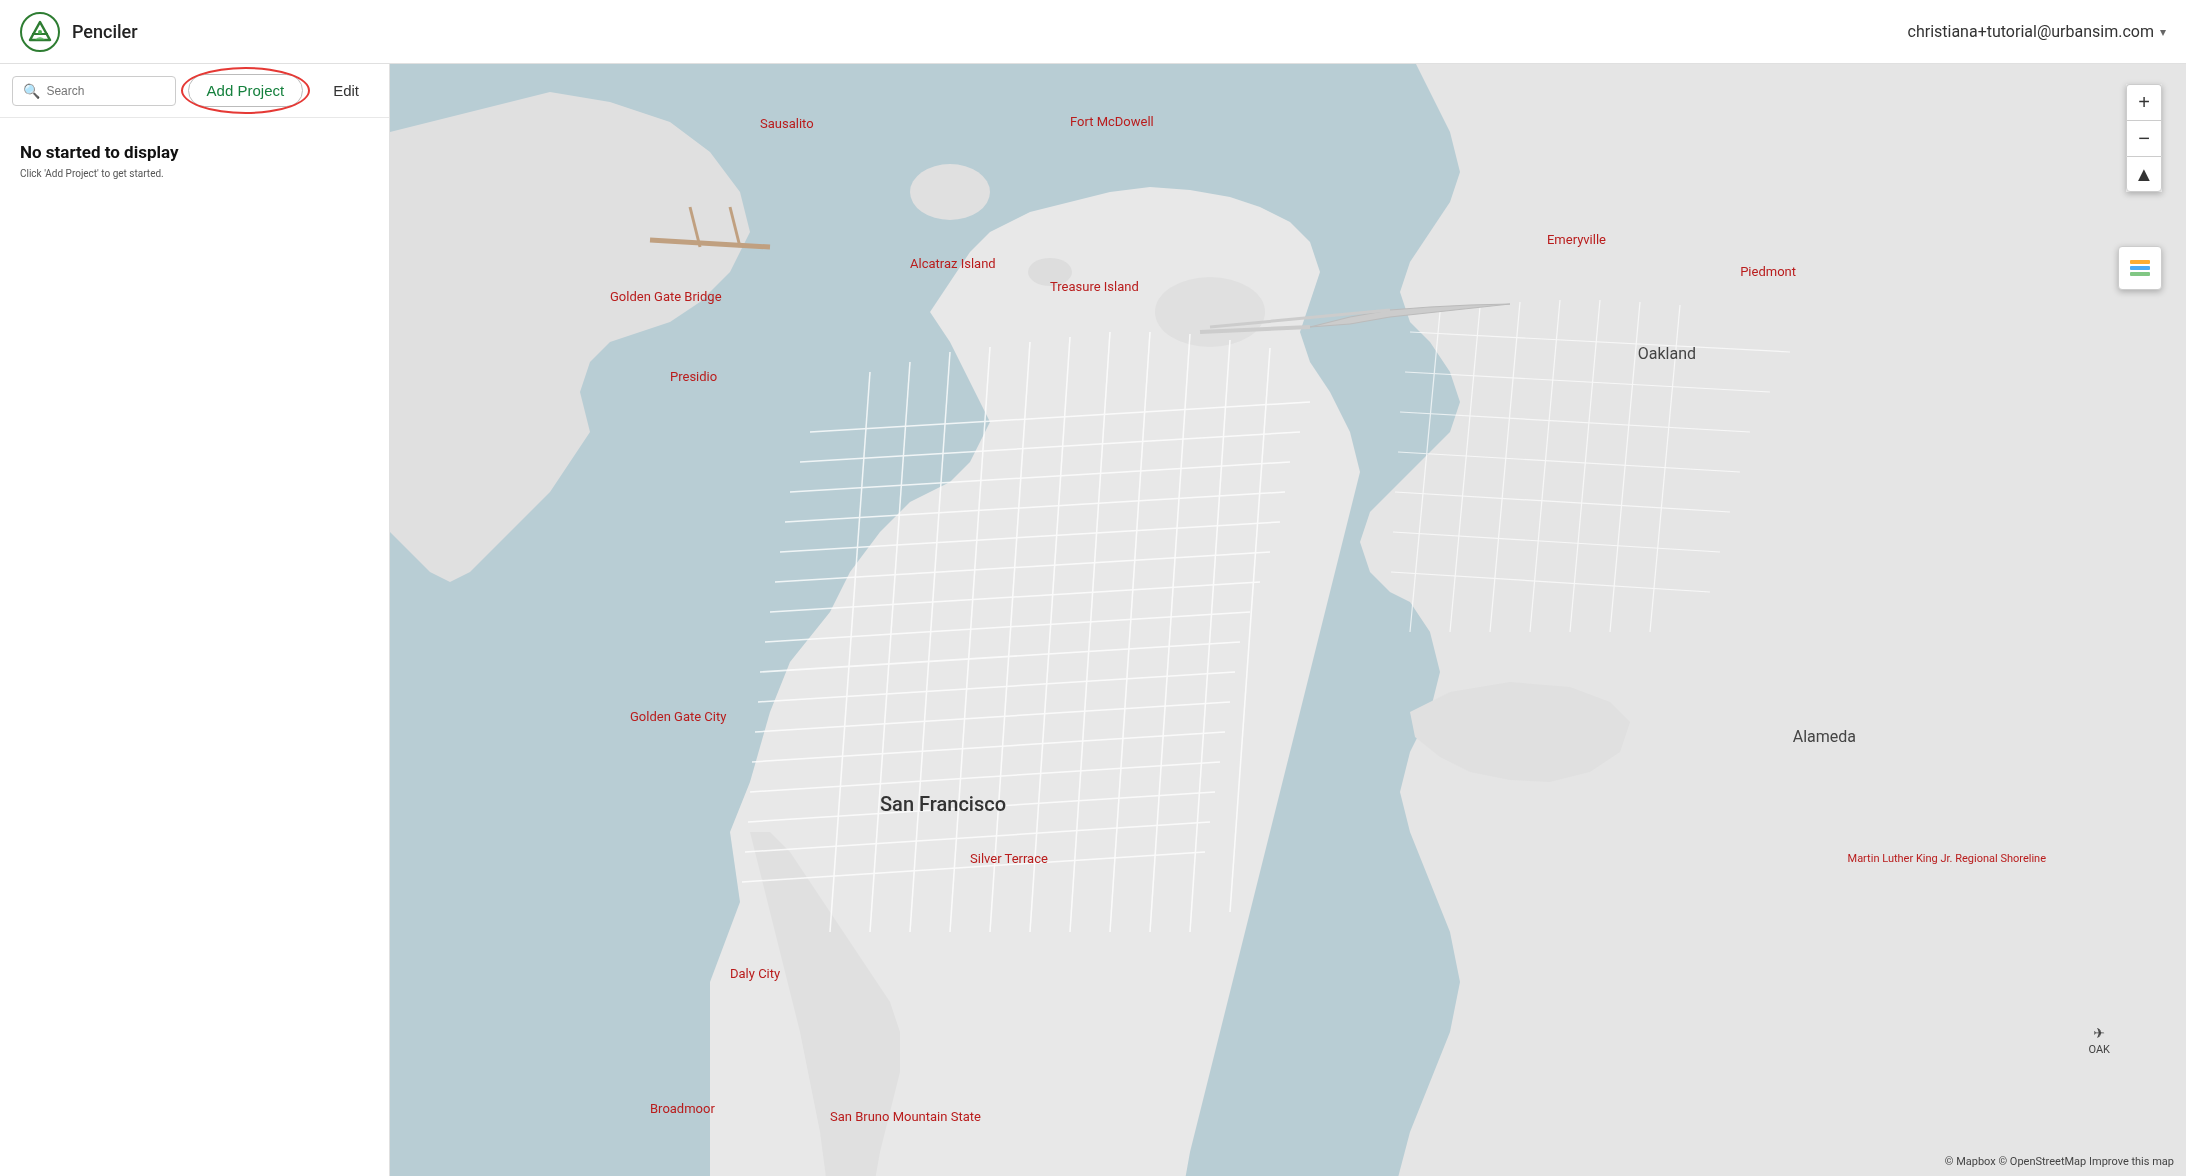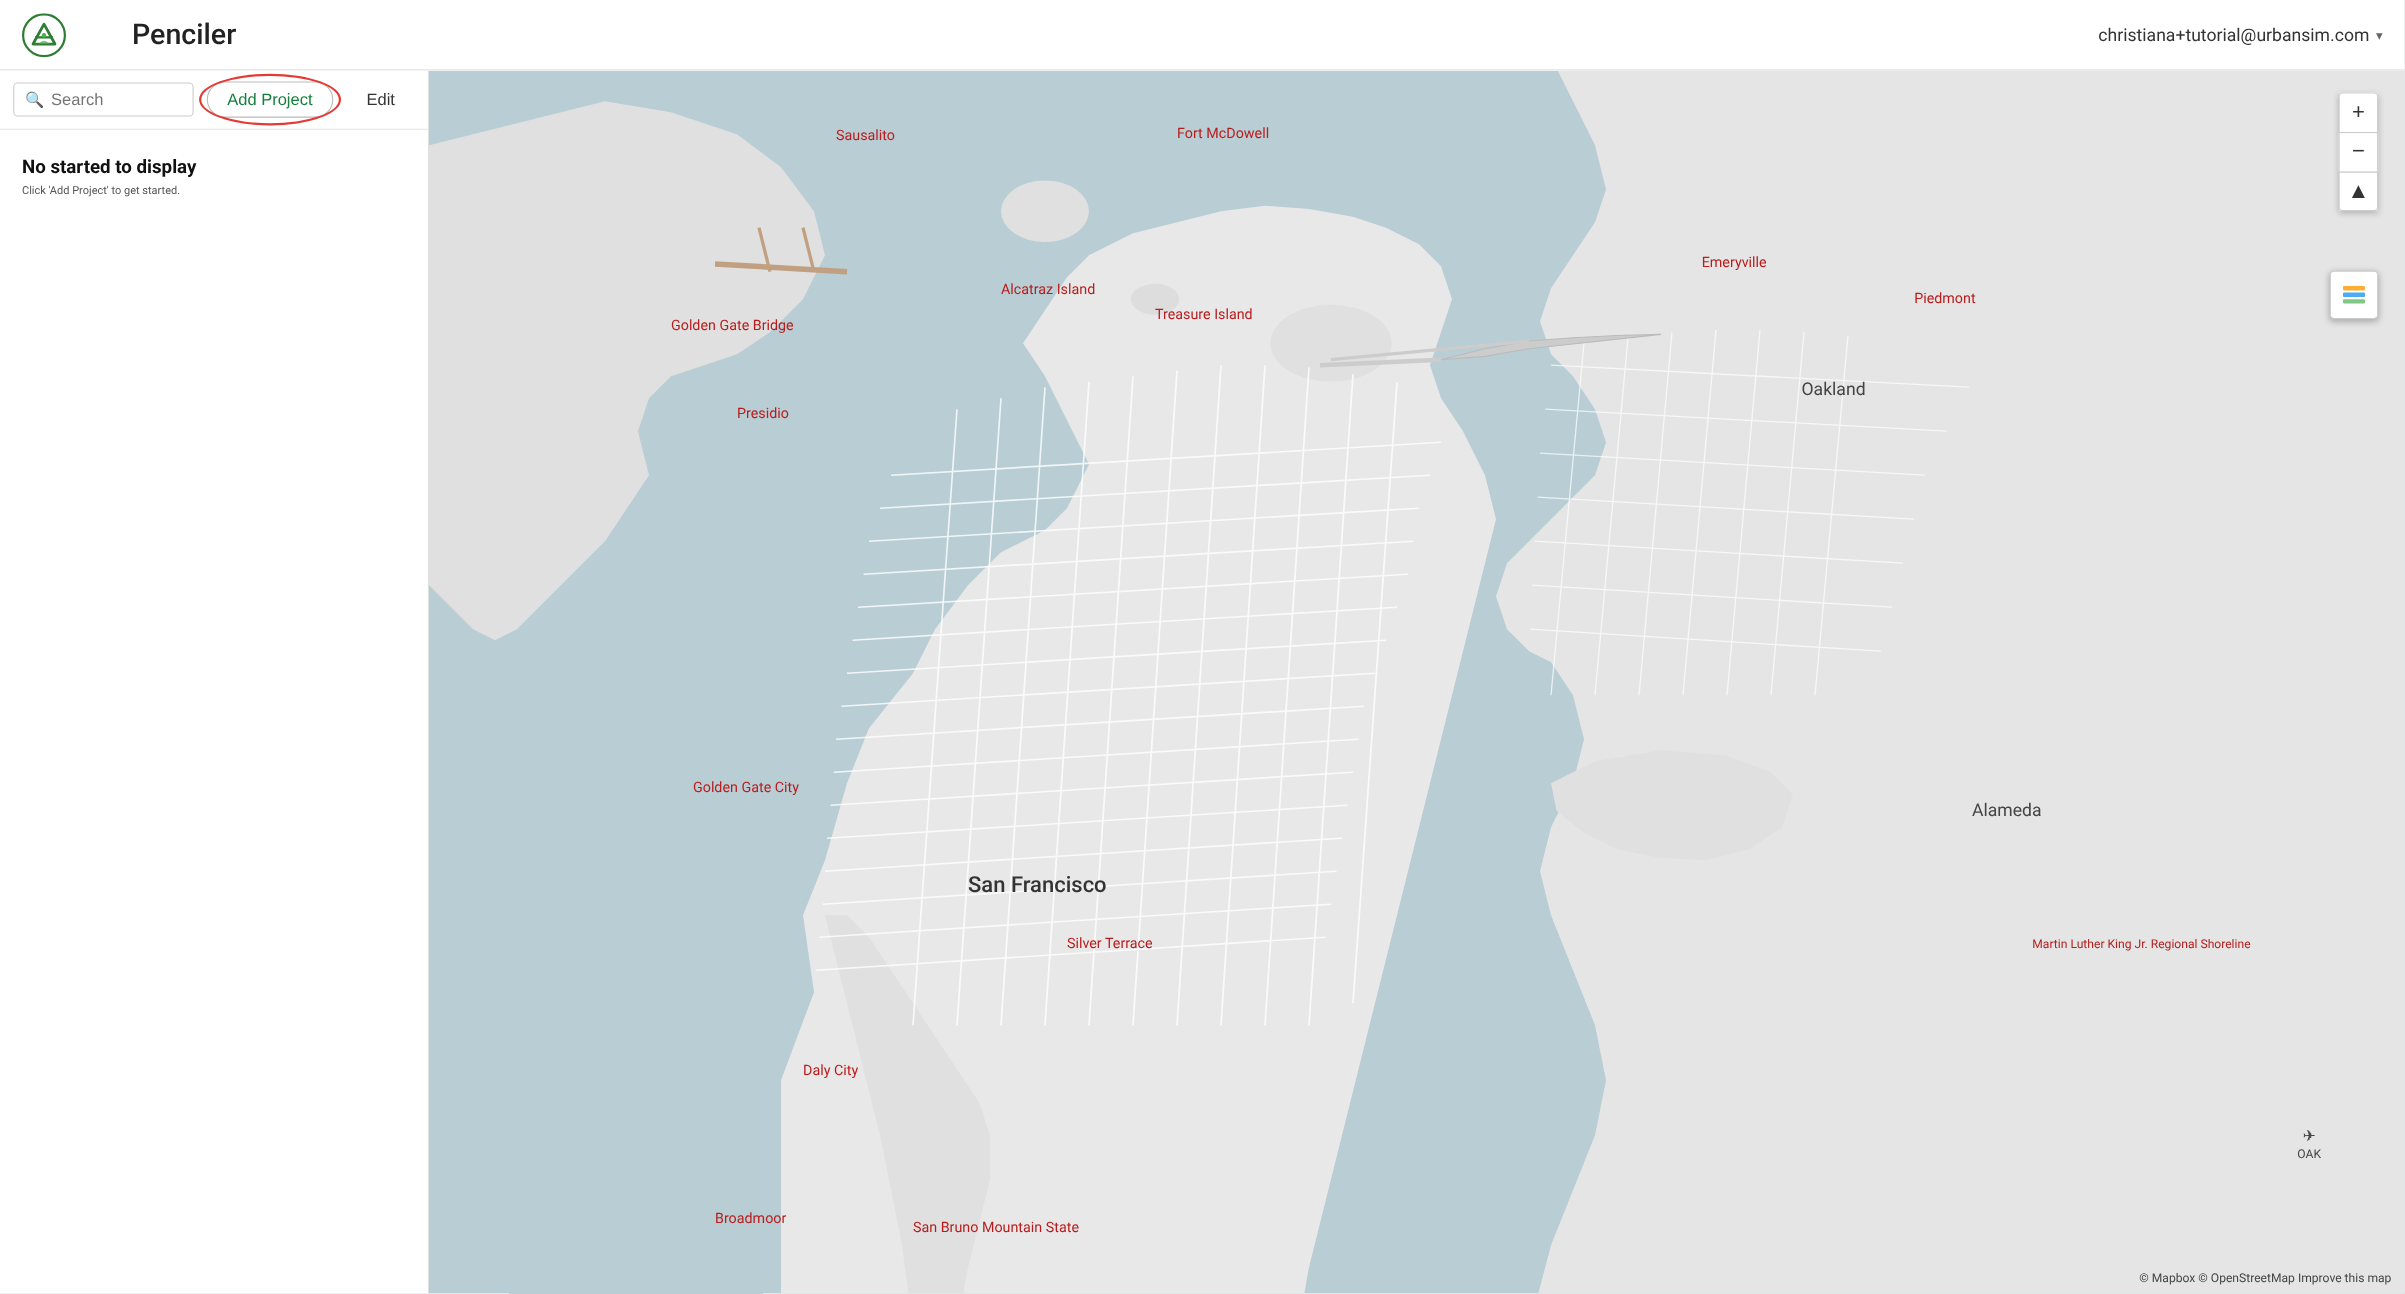--- a/index.html
+++ b/index.html
@@ -6,21 +6,21 @@
     body { font-family: -apple-system, BlinkMacSystemFont, 'Segoe UI', Roboto, sans-serif; width: 2186px; height: 1176px; overflow: hidden; display: flex; flex-direction: column; }
 
     
     .header {
       display: flex; align-items: center; justify-content: space-between;
       height: 64px; background: #fff; border-bottom: 1px solid #e0e0e0;
       padding: 0 20px; flex-shrink: 0; z-index: 100;
     }
     .header-left { display: flex; align-items: center; gap: 12px; }
     .logo { width: 40px; height: 40px; }
-    .app-name { font-size: 26px; font-weight: 500; color: #222; margin-left: 48px; }
+    .app-name { font-size: 18px; font-weight: 500; color: #222; }
     .user-menu { display: flex; align-items: center; gap: 6px; font-size: 16px; color: #333; cursor: pointer; }
     .user-menu .chevron { font-size: 12px; color: #666; }
 
     
     .main { display: flex; flex: 1; overflow: hidden; }
 
     
     .sidebar {
       width: 390px; flex-shrink: 0; background: #fff;
       border-right: 1px solid #e0e0e0; display: flex; flex-direction: column;
@@ -32,21 +32,21 @@
       display: flex; align-items: center; gap: 0;
       padding: 10px 12px; border-bottom: 1px solid #e8e8e8; flex-shrink: 0;
     }
     .search-container {
       display: flex; align-items: center; gap: 6px;
       border: 1px solid #ccc; border-radius: 4px;
       padding: 6px 10px; flex: 1; background: #fff;
     }
     .search-icon { color: #999; font-size: 14px; }
     .search-input {
-      border: none; outline: none; font-size: 15px; color: #888;
+      border: none; outline: none; font-size: 12px; color: #888;
       background: transparent; width: 100%;
     }
     .btn-add-project {
       margin-left: 12px; padding: 7px 18px;
       border: 1px solid #bbb; border-radius: 20px; background: #fff;
       font-size: 15px; cursor: pointer; white-space: nowrap; color: #15803d;
       position: relative;
     }
     .btn-add-project::before {
       content: '';

